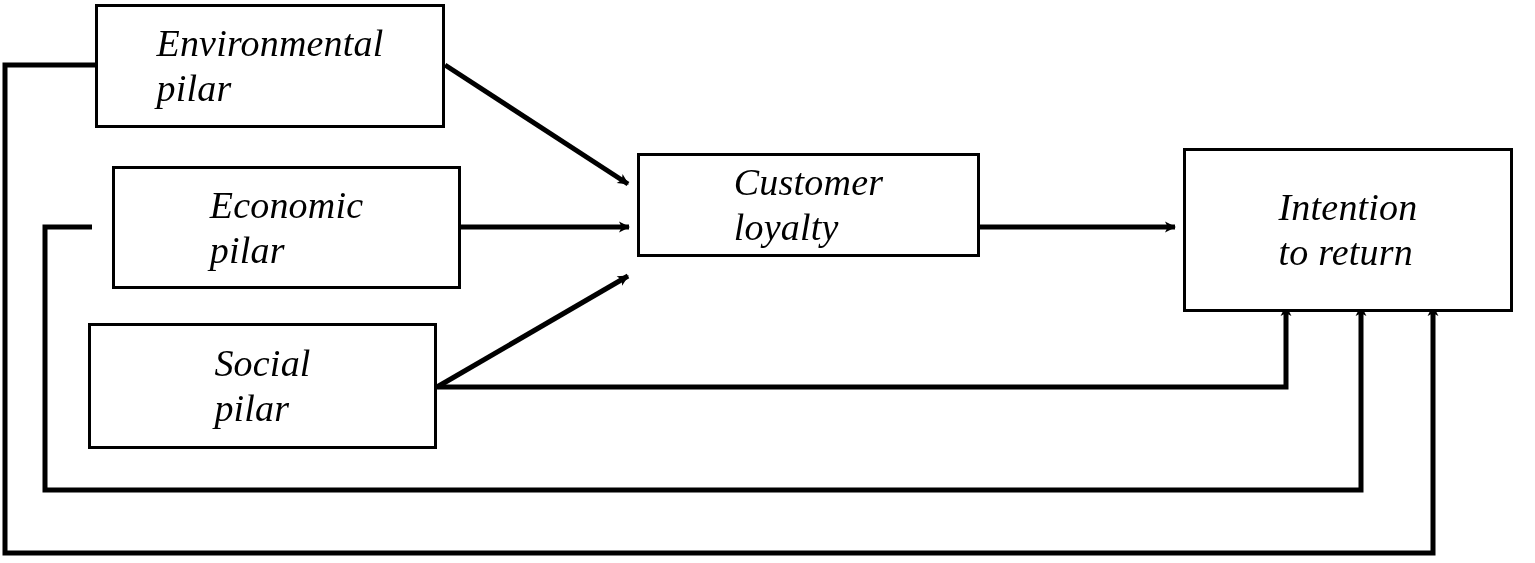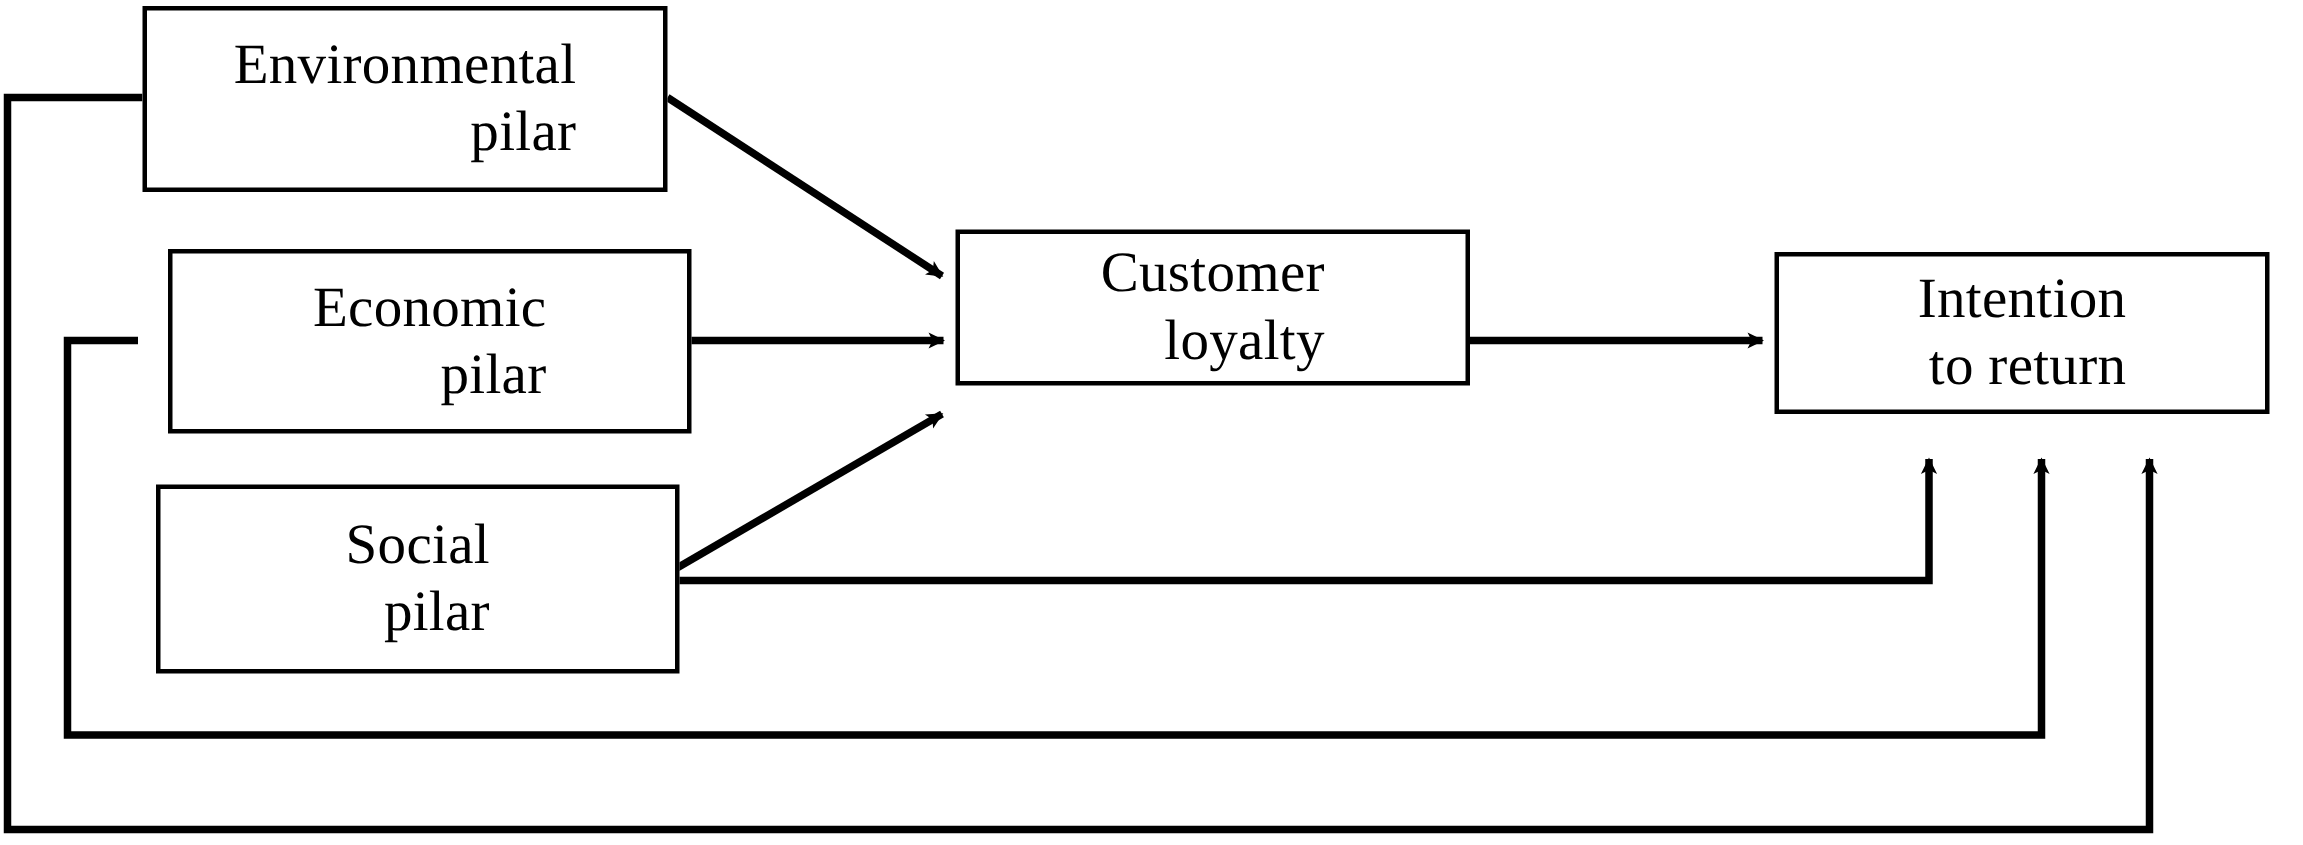--- a/index.html
+++ b/index.html
@@ -26,26 +26,27 @@
     height: 563px;
   }
   .node-box {
     position: absolute;
     box-sizing: border-box;
     border: 3px solid #000000;
     background: #ffffff;
     display: flex;
     align-items: center;
     justify-content: center;
-    text-align: right;
+    text-align: left;
     line-height: 1.18;
     color: #000000;
     font-size: 38px;
     white-space: pre-line;
     letter-spacing: 0.2px;
+    font-style: italic;
   }
   .node-label {
     display: block;
     white-space: pre-line;
     padding: 0 6px;
   }
 </style>
 </head>
 <body>
 
@@ -90,28 +91,28 @@
   <div class="node-box" style="left:95px; top:4px; width:350px; height:124px;">
     <span class="node-label">Environmental
 pilar</span>
   </div>
 
   <div class="node-box" style="left:92px; top:166px; width:349px; height:123px;margin-left:20px;">
     <span class="node-label">Economic
 pilar</span>
   </div>
 
-  <div class="node-box" style="left:88px; top:323px; width:349px; height:126px;margin-left:16px;">
+  <div class="node-box" style="left:88px; top:323px; width:349px; height:126px;">
     <span class="node-label">Social
 pilar</span>
   </div>
 
   <div class="node-box" style="left:637px; top:153px; width:343px; height:104px;">
     <span class="node-label">Customer
 loyalty</span>
   </div>
 
-  <div class="node-box" style="left:1183px; top:168px; width:330px; height:108px;">
+  <div class="node-box" style="left:1183px; top:148px; width:330px; height:164px;">
     <span class="node-label">Intention
 to return</span>
   </div>
 
 </div>
 
 </body></html>

